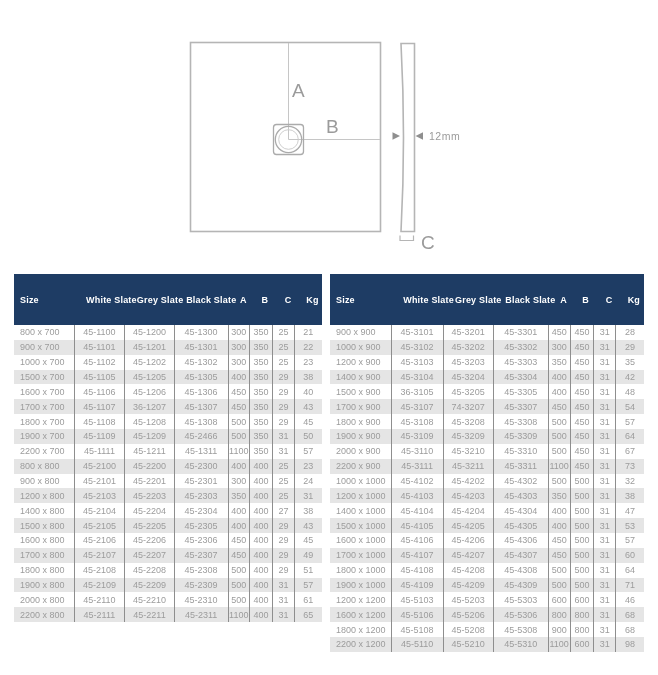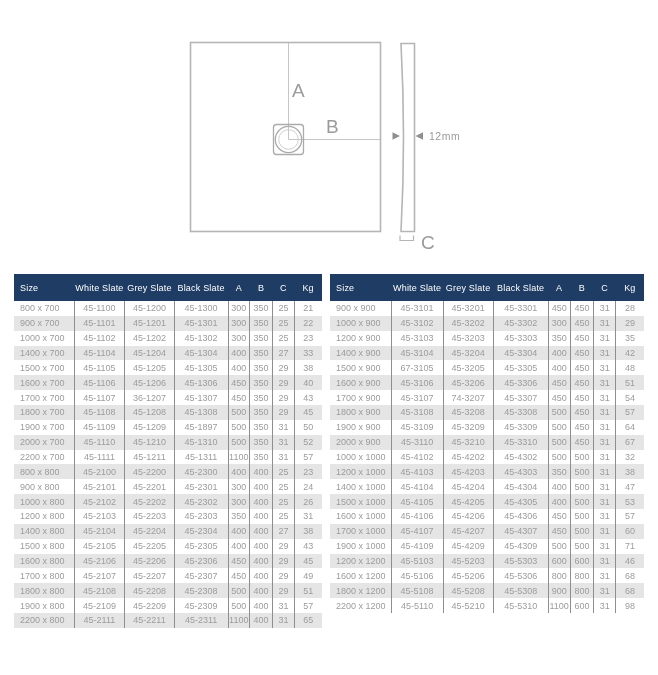--- a/index.html
+++ b/index.html
@@ -29,21 +29,21 @@
   .bracket{fill:none;stroke:var(--diagram-stroke);stroke-width:1.2;}
 
   .spec-table{
     position:absolute;top:274px;border-collapse:collapse;table-layout:fixed;
     font-size:9px;white-space:nowrap;
   }
   .spec-table.left{left:14px;width:308px;}
   .spec-table.right{left:330px;width:314px;}
   .spec-table th{
     background:var(--header-bg);color:var(--header-text);
-    font-weight:normal;height:27px;text-align:center;padding:0;
+    font-weight:bold;height:27px;text-align:center;padding:12px;
     font-size:9px;letter-spacing:.2px;
   }
   .spec-table td{
     color:var(--body-text);height:14.87px;padding:0;text-align:center;
     overflow:hidden;
   }
   .spec-table td + td{border-left:1px solid var(--divider);}
   .spec-table th.col-size, .spec-table td.col-size{text-align:left;padding-left:6px;}
   .spec-table tbody tr:nth-child(even){background:var(--row-alt);}
 </style>
@@ -129,30 +129,20 @@
           <td class="col-size">1000 x 700</td>
           <td>45-1102</td>
           <td>45-1202</td>
           <td>45-1302</td>
           <td>300</td>
           <td>350</td>
           <td>25</td>
           <td>23</td>
         </tr>
         <tr>
-          <td class="col-size">1400 x 700</td>
-          <td>45-1104</td>
-          <td>45-1204</td>
-          <td>45-1304</td>
-          <td>400</td>
-          <td>350</td>
-          <td>27</td>
-          <td>33</td>
-        </tr>
-        <tr>
           <td class="col-size">1500 x 700</td>
           <td>45-1105</td>
           <td>45-1205</td>
           <td>45-1305</td>
           <td>400</td>
           <td>350</td>
           <td>29</td>
           <td>38</td>
         </tr>
         <tr>
@@ -182,35 +172,25 @@
           <td>45-1308</td>
           <td>500</td>
           <td>350</td>
           <td>29</td>
           <td>45</td>
         </tr>
         <tr>
           <td class="col-size">1900 x 700</td>
           <td>45-1109</td>
           <td>45-1209</td>
-          <td>45-1897</td>
+          <td>45-2466</td>
           <td>500</td>
           <td>350</td>
           <td>31</td>
           <td>50</td>
-        </tr>
-        <tr>
-          <td class="col-size">2000 x 700</td>
-          <td>45-1110</td>
-          <td>45-1210</td>
-          <td>45-1310</td>
-          <td>500</td>
-          <td>350</td>
-          <td>31</td>
-          <td>52</td>
         </tr>
         <tr>
           <td class="col-size">2200 x 700</td>
           <td>45-1111</td>
           <td>45-1211</td>
           <td>45-1311</td>
           <td>1100</td>
           <td>350</td>
           <td>31</td>
           <td>57</td>
@@ -229,30 +209,20 @@
           <td class="col-size">900 x 800</td>
           <td>45-2101</td>
           <td>45-2201</td>
           <td>45-2301</td>
           <td>300</td>
           <td>400</td>
           <td>25</td>
           <td>24</td>
         </tr>
         <tr>
-          <td class="col-size">1000 x 800</td>
-          <td>45-2102</td>
-          <td>45-2202</td>
-          <td>45-2302</td>
-          <td>300</td>
-          <td>400</td>
-          <td>25</td>
-          <td>26</td>
-        </tr>
-        <tr>
           <td class="col-size">1200 x 800</td>
           <td>45-2103</td>
           <td>45-2203</td>
           <td>45-2303</td>
           <td>350</td>
           <td>400</td>
           <td>25</td>
           <td>31</td>
         </tr>
         <tr>
@@ -307,20 +277,30 @@
         </tr>
         <tr>
           <td class="col-size">1900 x 800</td>
           <td>45-2109</td>
           <td>45-2209</td>
           <td>45-2309</td>
           <td>500</td>
           <td>400</td>
           <td>31</td>
           <td>57</td>
+        </tr>
+        <tr>
+          <td class="col-size">2000 x 800</td>
+          <td>45-2110</td>
+          <td>45-2210</td>
+          <td>45-2310</td>
+          <td>500</td>
+          <td>400</td>
+          <td>31</td>
+          <td>61</td>
         </tr>
         <tr>
           <td class="col-size">2200 x 800</td>
           <td>45-2111</td>
           <td>45-2211</td>
           <td>45-2311</td>
           <td>1100</td>
           <td>400</td>
           <td>31</td>
           <td>65</td>
@@ -387,37 +367,27 @@
           <td>45-3104</td>
           <td>45-3204</td>
           <td>45-3304</td>
           <td>400</td>
           <td>450</td>
           <td>31</td>
           <td>42</td>
         </tr>
         <tr>
           <td class="col-size">1500 x 900</td>
-          <td>67-3105</td>
+          <td>36-3105</td>
           <td>45-3205</td>
           <td>45-3305</td>
           <td>400</td>
           <td>450</td>
           <td>31</td>
           <td>48</td>
-        </tr>
-        <tr>
-          <td class="col-size">1600 x 900</td>
-          <td>45-3106</td>
-          <td>45-3206</td>
-          <td>45-3306</td>
-          <td>450</td>
-          <td>450</td>
-          <td>31</td>
-          <td>51</td>
         </tr>
         <tr>
           <td class="col-size">1700 x 900</td>
           <td>45-3107</td>
           <td>74-3207</td>
           <td>45-3307</td>
           <td>450</td>
           <td>450</td>
           <td>31</td>
           <td>54</td>
@@ -446,20 +416,30 @@
           <td class="col-size">2000 x 900</td>
           <td>45-3110</td>
           <td>45-3210</td>
           <td>45-3310</td>
           <td>500</td>
           <td>450</td>
           <td>31</td>
           <td>67</td>
         </tr>
         <tr>
+          <td class="col-size">2200 x 900</td>
+          <td>45-3111</td>
+          <td>45-3211</td>
+          <td>45-3311</td>
+          <td>1100</td>
+          <td>450</td>
+          <td>31</td>
+          <td>73</td>
+        </tr>
+        <tr>
           <td class="col-size">1000 x 1000</td>
           <td>45-4102</td>
           <td>45-4202</td>
           <td>45-4302</td>
           <td>500</td>
           <td>500</td>
           <td>31</td>
           <td>32</td>
         </tr>
         <tr>
@@ -504,20 +484,30 @@
         </tr>
         <tr>
           <td class="col-size">1700 x 1000</td>
           <td>45-4107</td>
           <td>45-4207</td>
           <td>45-4307</td>
           <td>450</td>
           <td>500</td>
           <td>31</td>
           <td>60</td>
+        </tr>
+        <tr>
+          <td class="col-size">1800 x 1000</td>
+          <td>45-4108</td>
+          <td>45-4208</td>
+          <td>45-4308</td>
+          <td>500</td>
+          <td>500</td>
+          <td>31</td>
+          <td>64</td>
         </tr>
         <tr>
           <td class="col-size">1900 x 1000</td>
           <td>45-4109</td>
           <td>45-4209</td>
           <td>45-4309</td>
           <td>500</td>
           <td>500</td>
           <td>31</td>
           <td>71</td>

